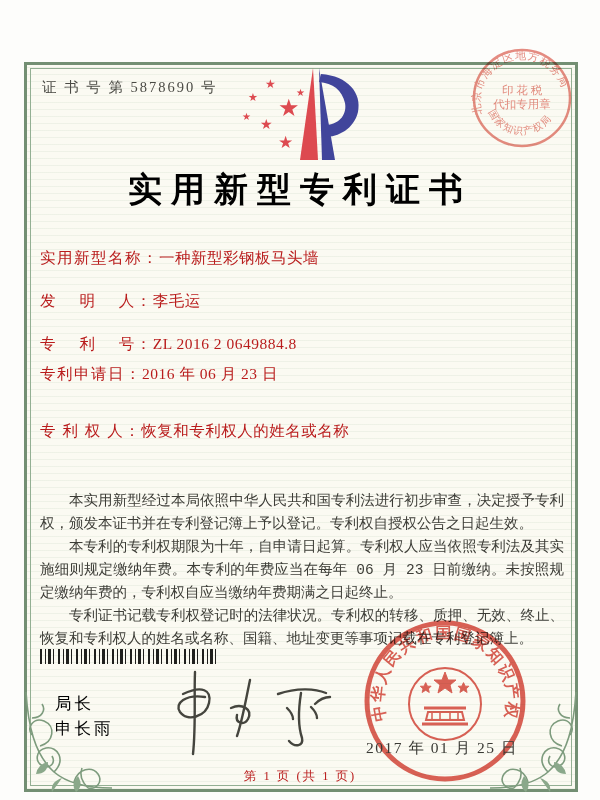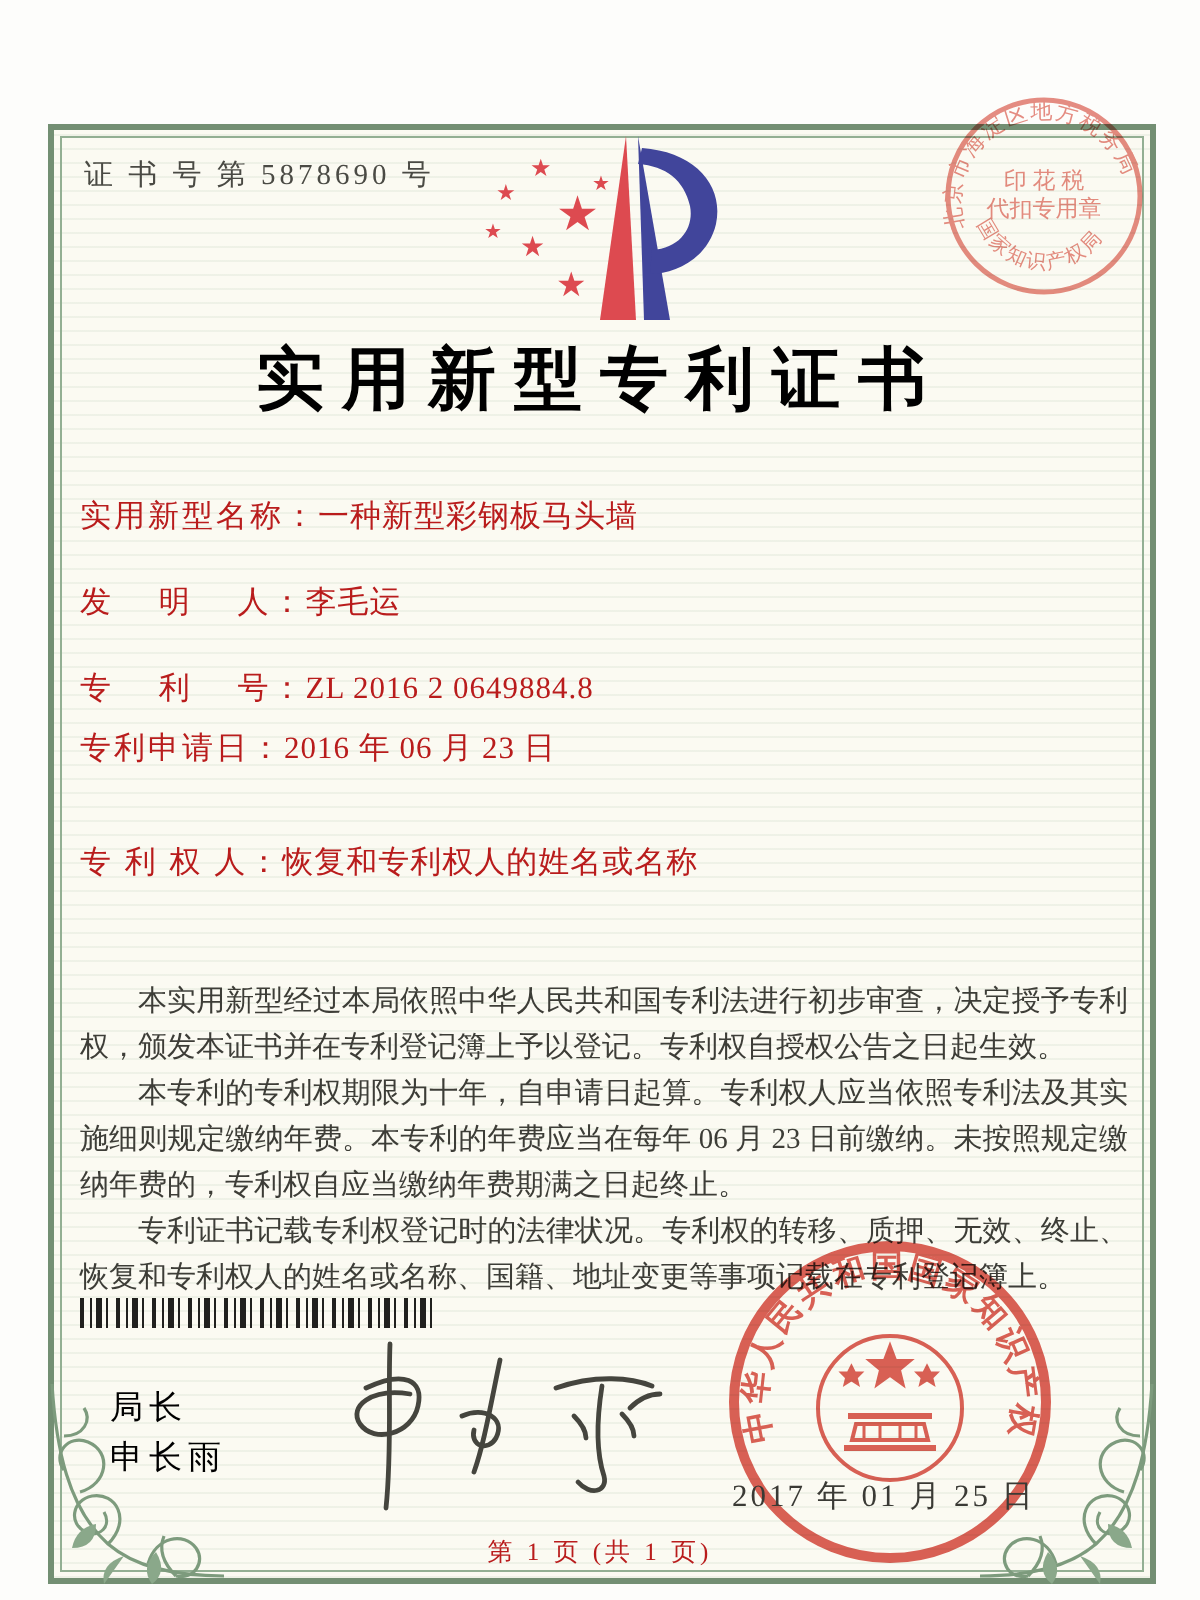--- a/index.html
+++ b/index.html
@@ -37,21 +37,21 @@
   }
   .field{
     position:absolute;left:40px;font-size:15.5px;color:#b91c1c;
     letter-spacing:0.5px;white-space:nowrap;z-index:2;text-align:right;
   }
   .field .label{letter-spacing:1.5px;}
   .f0{top:236px}.f1{top:279px}.f2{top:322px}.f3{top:352px}.f4{top:409px}.f5{top:453px}
 
   .body-text{
     position:absolute;left:40px;top:478px;width:524px;z-index:2;
-    font-size:14.5px;line-height:23px;color:#3d3d37;text-align:justify;
+    font-size:14.5px;line-height:23px;color:#3d3d37;text-align:justify;font-family:Liberation Mono, monospace;
   }
   .body-text p{margin:0;text-indent:2em;}
 
   .barcode{
     position:absolute;left:40px;top:637px;width:178px;height:15px;z-index:2;
     background:repeating-linear-gradient(90deg,
       #20201e 0 2px, rgba(0,0,0,0) 2px 5px,
       #20201e 5px 6px, rgba(0,0,0,0) 6px 8px,
       #20201e 8px 11px, rgba(0,0,0,0) 11px 13px,
       #20201e 13px 14px, rgba(0,0,0,0) 14px 18px);

